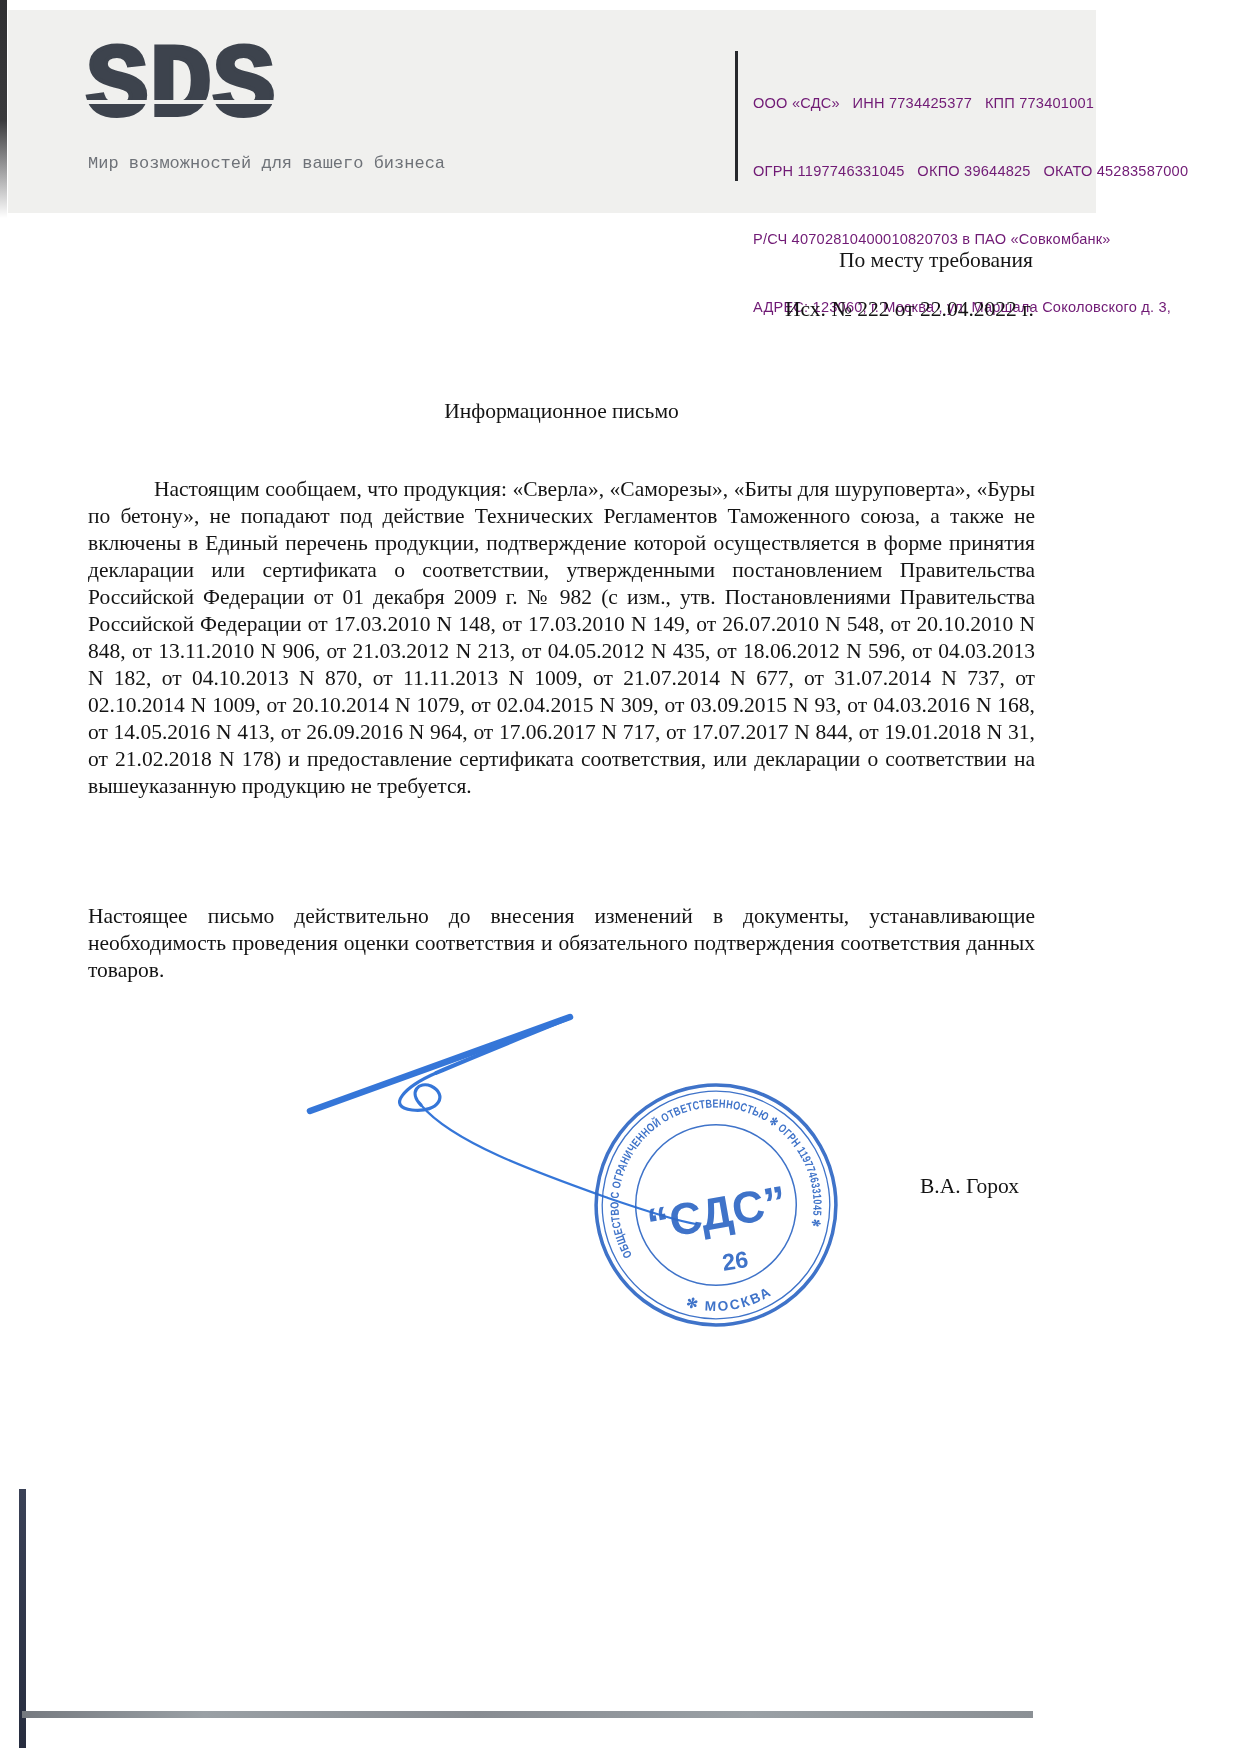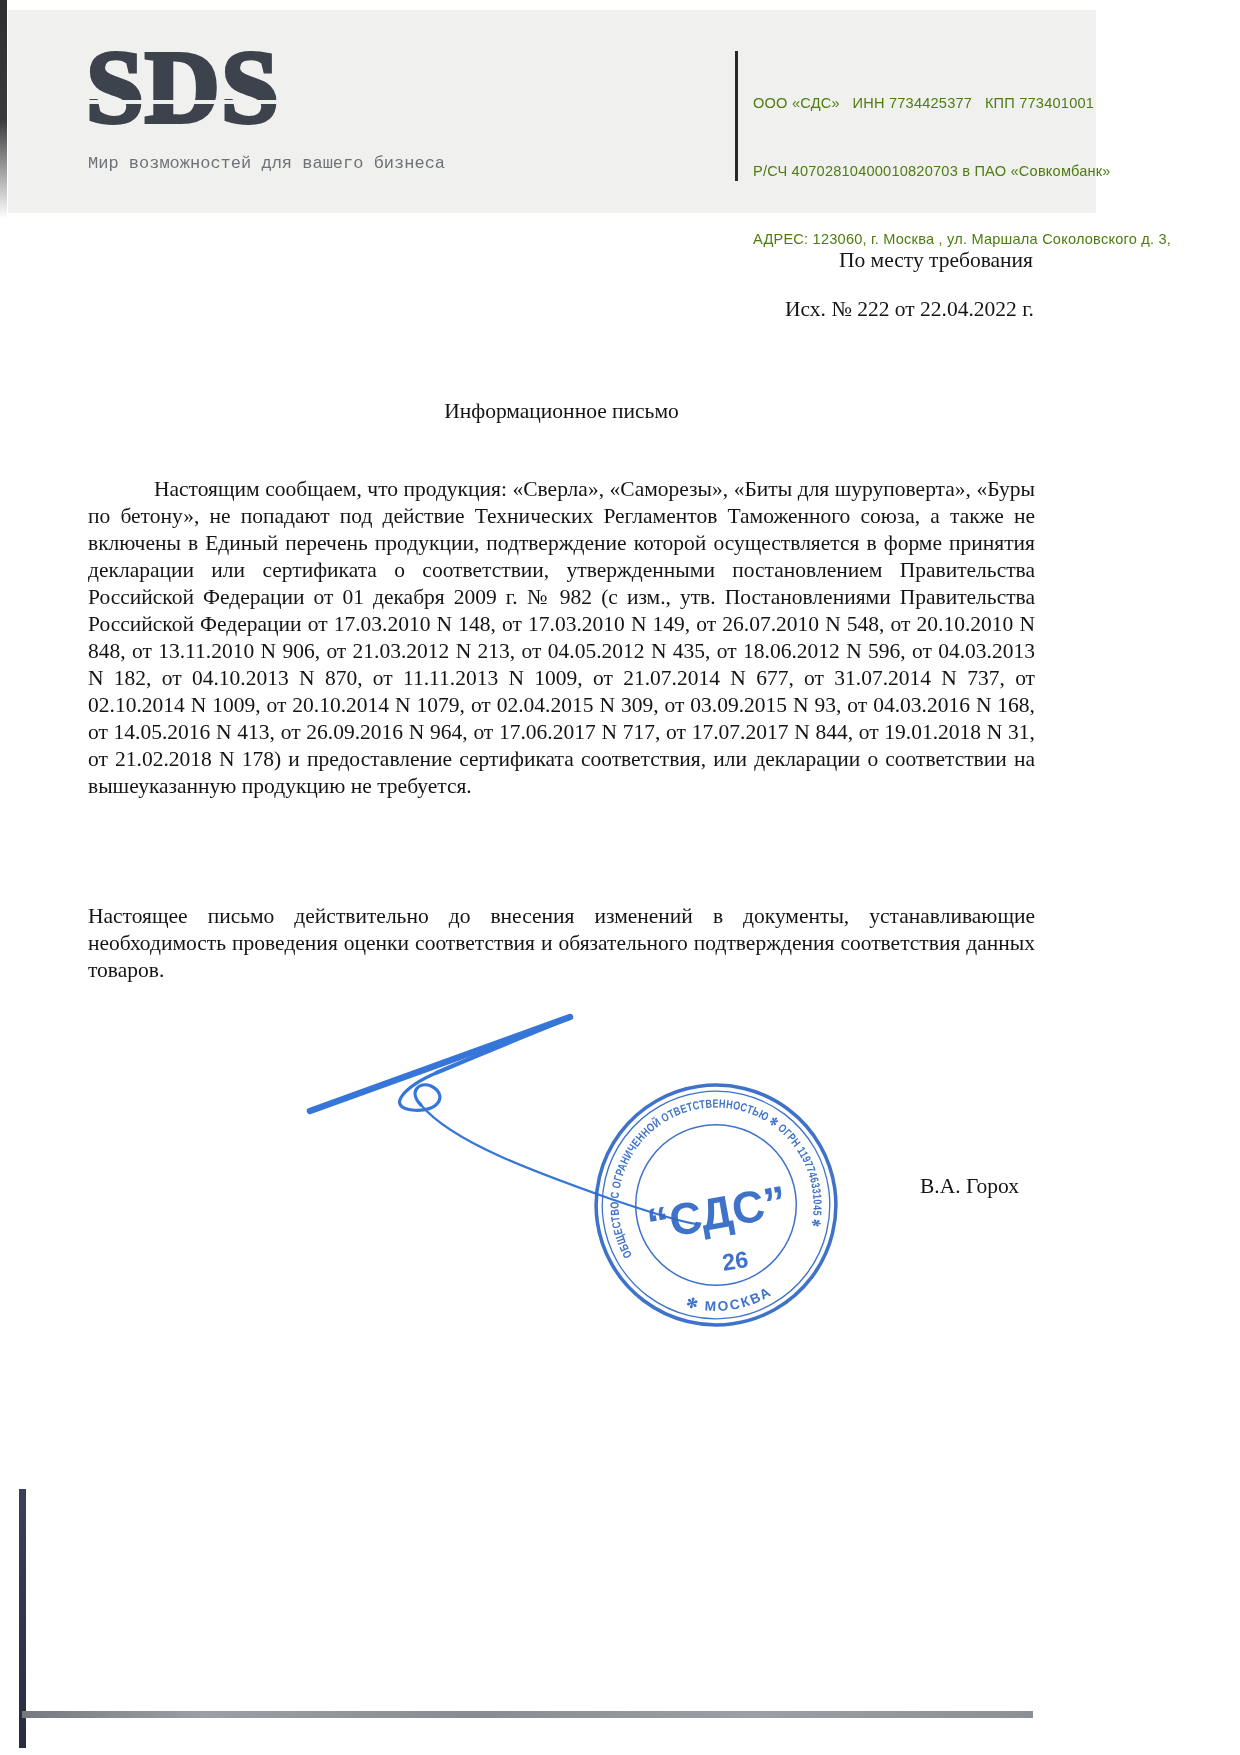--- a/index.html
+++ b/index.html
@@ -9,29 +9,29 @@
   }
   
   .edge-top-left{position:absolute;left:0;top:0;width:7px;height:218px;
     background:linear-gradient(#2f2f31 0%,#3a3a3c 55%,rgba(80,80,82,0) 100%);}
   .bottom-vert-bar{position:absolute;left:19px;top:1489px;width:7px;height:259px;
     background:linear-gradient(#3a4156,#272d3f);}
   .bottom-strip{position:absolute;left:22px;top:1711px;width:1011px;height:7px;
     background:linear-gradient(90deg,#767a80,#9aa0a5 18%,#888c92 45%,#9aa0a5 72%,#8b9095);}
   
   .band{position:absolute;left:8px;top:10px;width:1088px;height:203px;background:#f0f0ee;}
-  .logo{position:absolute;left:86px;top:22px;font-family:Liberation Serif, serif;
+  .logo{position:absolute;left:86px;top:22px;font-family:Liberation Mono, monospace;
     font-weight:700;font-size:104px;line-height:1.25;color:#3d434d;letter-spacing:1px;
     -webkit-text-stroke:4px #3d434d;}
   .logo-slit{position:absolute;left:84px;top:100px;width:266px;height:4px;background:#f0f0ee;}
   .tagline{position:absolute;left:88px;top:154px;font-family:Liberation Mono, monospace;
     font-size:17px;color:#6e7278;}
   .divider{position:absolute;left:735px;top:51px;width:3px;height:130px;background:#26282c;}
   .details{position:absolute;left:753px;top:47px;font-family:"Liberation Sans",sans-serif;
-    font-size:14.6px;line-height:22.6px;color:#4d7c0f;letter-spacing:.2px;white-space:pre-wrap;}
+    font-size:14.6px;line-height:22.6px;color:#701a75;letter-spacing:.2px;white-space:pre-wrap;}
   
   .recipient{position:absolute;right:207px;top:248px;font-size:21.5px;}
   .out-ref{position:absolute;right:206px;top:297px;font-size:21.5px;}
   .title{position:absolute;left:88px;top:399px;width:947px;text-align:center;font-size:21.5px;}
   .para{position:absolute;left:88px;width:947px;font-size:21.5px;line-height:27px;
     text-align:justify;margin-top:28px;}
   .para1{top:448px;text-indent:66px;}
   .para2{top:875px;}
   .sig-left{position:absolute;left:102px;top:1116px;font-size:21.5px;line-height:29.2px;}
   .sig-name{position:absolute;left:920px;top:1174px;font-size:21.5px;}
@@ -50,20 +50,21 @@
   <div class="bottom-vert-bar"></div>
   <div class="bottom-strip"></div>
 
   <div class="band"></div>
   <div class="logo">SDS</div>
   <div class="logo-slit"></div>
   <div class="tagline">Мир возможностей для вашего бизнеса</div>
   <div class="divider"></div>
   <div class="details">
     <div>ООО «СДС»   ИНН 7734425377   КПП 773401001</div>
+    <div>ОГРН 1197746331045   ОКПО 39644825   ОКАТО 45283587000</div>
     <div>Р/СЧ 40702810400010820703 в ПАО «Совкомбанк»</div>
     <div>АДРЕС: 123060, г. Москва , ул. Маршала Соколовского д. 3,</div>
   </div>
 
   <div class="recipient">По месту требования</div>
   <div class="out-ref">Исх. № 222 от 22.04.2022 г.</div>
 
   <div class="title">Информационное письмо</div>
   <div class="para para1">Настоящим сообщаем, что продукция: «Сверла», «Саморезы», «Биты для шуруповерта», «Буры по бетону», не попадают под действие Технических Регламентов Таможенного союза, а также не включены в Единый перечень продукции, подтверждение которой осуществляется в форме принятия декларации или сертификата о соответствии, утвержденными постановлением Правительства Российской Федерации от 01 декабря 2009 г. № 982 (с изм., утв. Постановлениями Правительства Российской Федерации от 17.03.2010 N 148, от 17.03.2010 N 149, от 26.07.2010 N 548, от 20.10.2010 N 848, от 13.11.2010 N 906, от 21.03.2012 N 213, от 04.05.2012 N 435, от 18.06.2012 N 596, от 04.03.2013 N 182, от 04.10.2013 N 870, от 11.11.2013 N 1009, от 21.07.2014 N 677, от 31.07.2014 N 737, от 02.10.2014 N 1009, от 20.10.2014 N 1079, от 02.04.2015 N 309, от 03.09.2015 N 93, от 04.03.2016 N 168, от 14.05.2016 N 413, от 26.09.2016 N 964, от 17.06.2017 N 717, от 17.07.2017 N 844, от 19.01.2018 N 31, от 21.02.2018 N 178) и предоставление сертификата соответствия, или декларации о соответствии на вышеуказанную продукцию не требуется.</div>
   <div class="para para2">Настоящее письмо действительно до внесения изменений в документы, устанавливающие необходимость проведения оценки соответствия и обязательного подтверждения соответствия данных товаров.</div>

